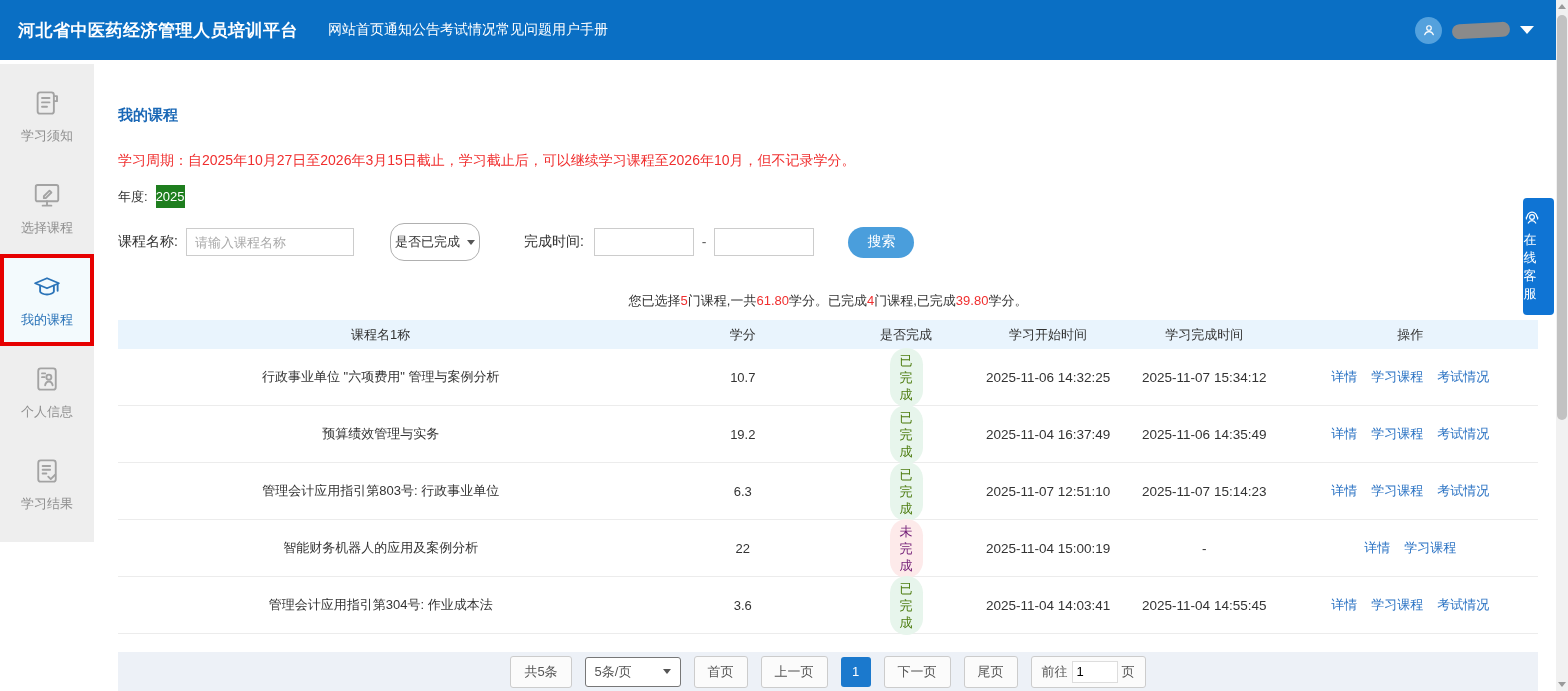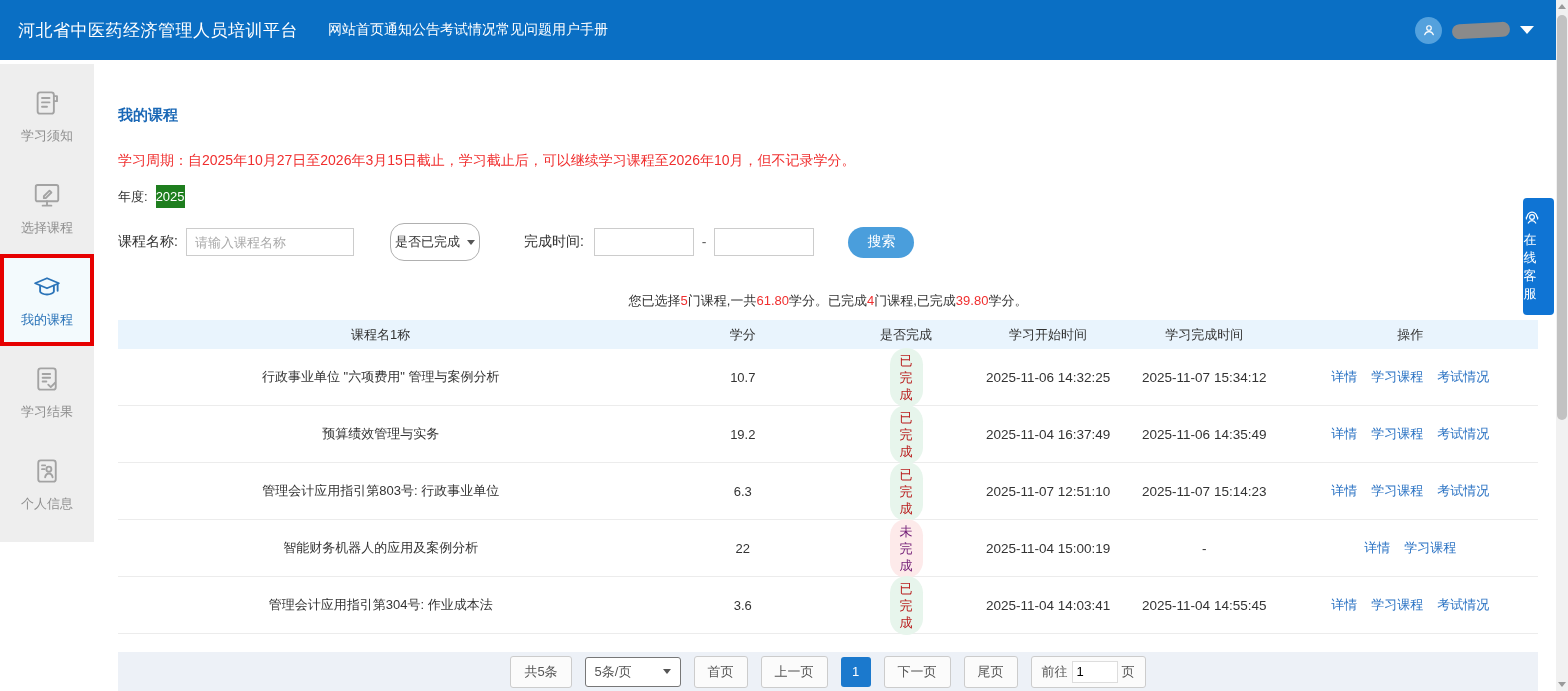--- a/index.html
+++ b/index.html
@@ -3,21 +3,21 @@
 <meta charset="utf-8">
 <style>
   *{box-sizing:border-box}
   html,body{margin:0;padding:0}
   body{width:1568px;height:691px;overflow:hidden;position:relative;background:#fff;
        font-family:"Liberation Sans","DejaVu Sans",sans-serif;color:#333}
 
   
   .topbar{position:absolute;left:0;top:0;width:1556px;height:60px;background:#0a6fc4;
           display:flex;align-items:center;color:#fff;padding:0 22px 0 18px}
-  .brand{font-size:17px;font-weight:normal;letter-spacing:.5px;white-space:nowrap}
+  .brand{font-size:17px;font-weight:bold;letter-spacing:.5px;white-space:nowrap}
   .nav{display:flex;margin-left:30px;font-size:14px}
   .nav-item{cursor:pointer;white-space:nowrap}
   .userbox{margin-left:auto;display:flex;align-items:center;gap:10px}
   .avatar{width:27px;height:27px;border-radius:50%;background:#54a1dd;display:flex;
           align-items:center;justify-content:center;cursor:pointer}
   .name-blob{width:58px;height:15px;background:#8a8a8a;border-radius:8px;transform:rotate(-3deg)}
   .caret-down{width:0;height:0;border-left:7px solid transparent;border-right:7px solid transparent;
           border-top:8px solid #fff;cursor:pointer}
 
   
@@ -67,21 +67,21 @@
 
   
   .table{margin-top:10px;width:1420px}
   .thead{display:flex;align-items:center;background:#e9f4fd;height:29px;font-size:13px;color:#333}
   .cell{text-align:center}
   .col-name{width:37%}.col-credit{width:14%}.col-status{width:9%}
   .col-start{width:11%}.col-end{width:11%}.col-action{width:18%}
   .trow{display:flex;align-items:center;height:57px;border-bottom:1px solid #ececec;font-size:13px}
   .pill{display:inline-block;width:33px;padding:4px 7px;border-radius:18px;font-size:13px;
           line-height:17px;word-break:break-all;text-align:center}
-  .pill.done{background:#e7f5ec;color:#b91c1c}
+  .pill.done{background:#e7f5ec;color:#4d7c0f}
   .pill.undone{background:#fdeaea;color:#701a75}
   .date-cell{font-size:13.5px}
   .lnk{color:#2d74c4;margin:0 7px;cursor:pointer;white-space:nowrap;text-decoration:none}
 
   
   .pagebar{position:absolute;left:24px;top:592px;width:1420px;height:39px;background:#edf1f7;
           display:flex;align-items:center;justify-content:center;gap:13px;font-size:13px;color:#555}
   .pbtn{background:#fbfbfb;border:1px solid #ccc;border-radius:3px;padding:6px 13px;cursor:pointer;white-space:nowrap}
   .pselect{background:#fff;border:1px solid #777;border-radius:3px;padding:5px 9px;min-width:96px;
           display:flex;align-items:center;justify-content:space-between;gap:8px;cursor:pointer}
@@ -143,33 +143,33 @@
       <svg viewBox="0 0 24 24">
         <path d="M12 5l9.5 4L12 13 2.5 9 12 5z"></path>
           <path d="M6.5 11v4.5c0 1.2 2.7 2.5 5.5 2.5s5.5-1.3 5.5-2.5V11"></path>
           <path d="M20.5 9.5v5.5"></path>
       </svg>
       <span>我的课程</span>
     </div>
     <div class="side-item">
       <svg viewBox="0 0 24 24">
         <rect x="5" y="3.5" width="14" height="17" rx="2"></rect>
-          <path d="M8.5 8h6M8.5 11h6M8.5 14h3"></path>
-          <path d="M13 16.5l2 2 3.5-3.5"></path>
-      </svg>
-      <span>学习结果</span>
-    </div>
-    <div class="side-item">
-      <svg viewBox="0 0 24 24">
-        <rect x="5" y="3.5" width="14" height="17" rx="2"></rect>
           <circle cx="13.5" cy="10.5" r="2"></circle>
           <path d="M10.5 17c.4-2 1.6-3 3-3s2.6 1 3 3"></path>
           <path d="M8 7.5h2.5M8 10.5h2"></path>
       </svg>
       <span>个人信息</span>
+    </div>
+    <div class="side-item">
+      <svg viewBox="0 0 24 24">
+        <rect x="5" y="3.5" width="14" height="17" rx="2"></rect>
+          <path d="M8.5 8h6M8.5 11h6M8.5 14h3"></path>
+          <path d="M13 16.5l2 2 3.5-3.5"></path>
+      </svg>
+      <span>学习结果</span>
     </div>
   </div>
 </div>
 
 <div class="content">
   <div class="page-title">我的课程</div>
   <div class="notice">学习周期：自2025年10月27日至2026年3月15日截止，学习截止后，可以继续学习课程至2026年10月，但不记录学分。</div>
 
   <div class="year-row">
     <span>年度:</span>

